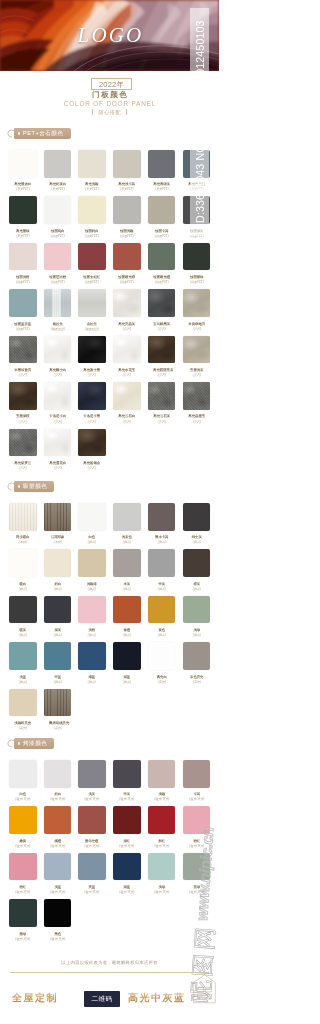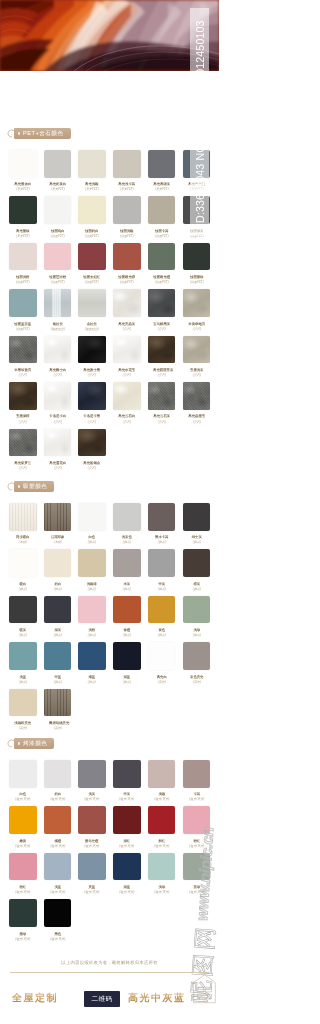--- a/index.html
+++ b/index.html
@@ -223,21 +223,30 @@
  </g>
  <g fill="none" stroke-linecap="round">
   <path d="M74,71 C92,57 118,48 150,46 C176,45 200,49 219,54" stroke="#cfabb6" stroke-width=".8" opacity=".42"></path>
   <path d="M86,71 C102,60 128,53 158,52 C184,52 204,55 219,60" stroke="#b08f9c" stroke-width=".6" opacity=".4"></path>
   <path d="M104,71 C120,64 142,59 168,59 C190,59 206,62 219,66" stroke="#8e6d7b" stroke-width=".5" opacity=".35"></path>
   <path d="M2,18 C14,14 26,16 34,21" stroke="#e0631f" stroke-width=".5" opacity=".4"></path>
   <path d="M2,32 C12,28 22,29 29,34" stroke="#ef7f36" stroke-width=".5" opacity=".35"></path>
  </g>
 </svg>
   </div>
-
+  <div class="hero-logo">LOGO</div>
+
+  <div class="titlewrap">
+    <div class="yearbox">
+      <span>2022年</span>
+    </div>
+    <div class="t-main">门板颜色</div>
+    <div class="t-sub">COLOR OF DOOR PANEL</div>
+    <div class="t-tag"><i class="bar"></i><span>随心搭配</span><i class="bar"></i></div>
+  </div>
 
   <div class="sectag" style="top:128px">
     <svg class="ring" viewBox="0 0 9 9">
         <path d="M8.2 4.5 C8.2 2.2 6.6 1.0 4.6 1.0 C2.6 1.0 1.0 2.4 1.0 4.5 C1.0 6.6 2.6 8.0 4.6 8.0" fill="none" stroke="#cbb79c" stroke-width="0.9" stroke-linecap="round"></path>
       </svg>
     <div class="body">
         <span>PET+云石颜色</span>
       </div>
   </div>
   <div class="grid" style="top:150px;height:325.15px">

